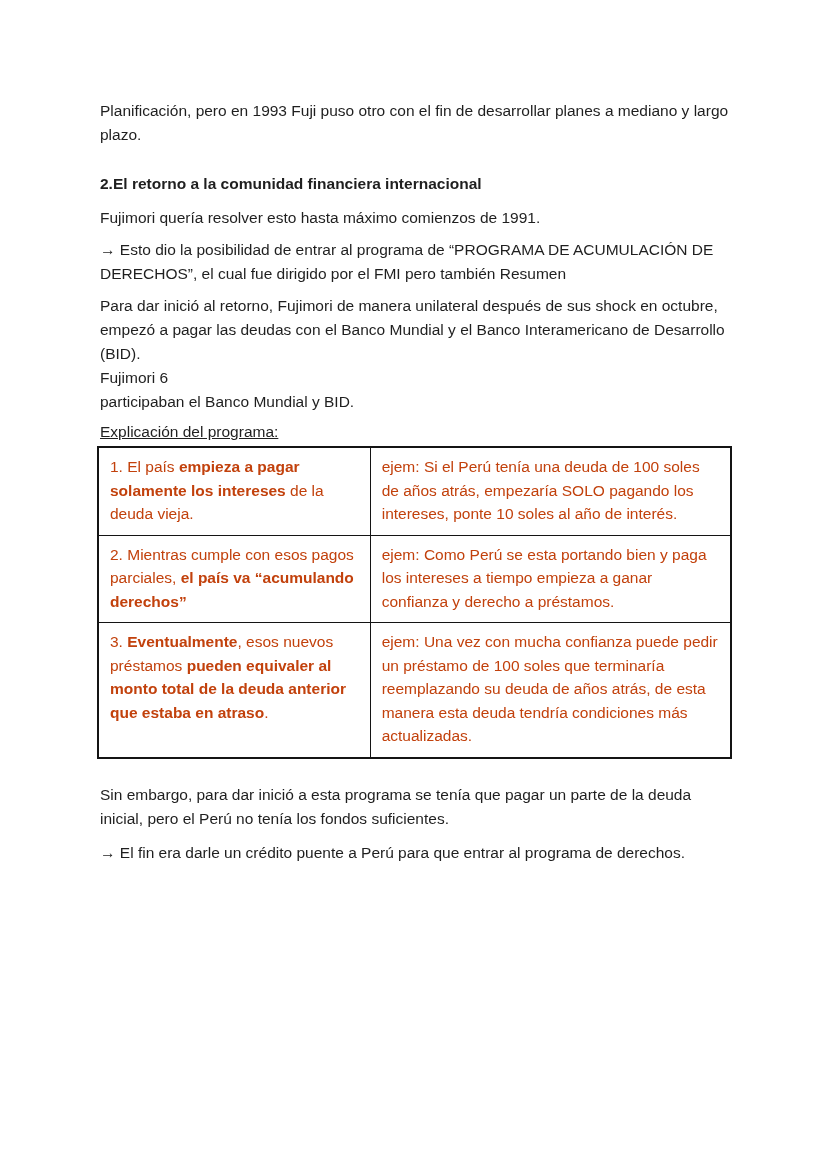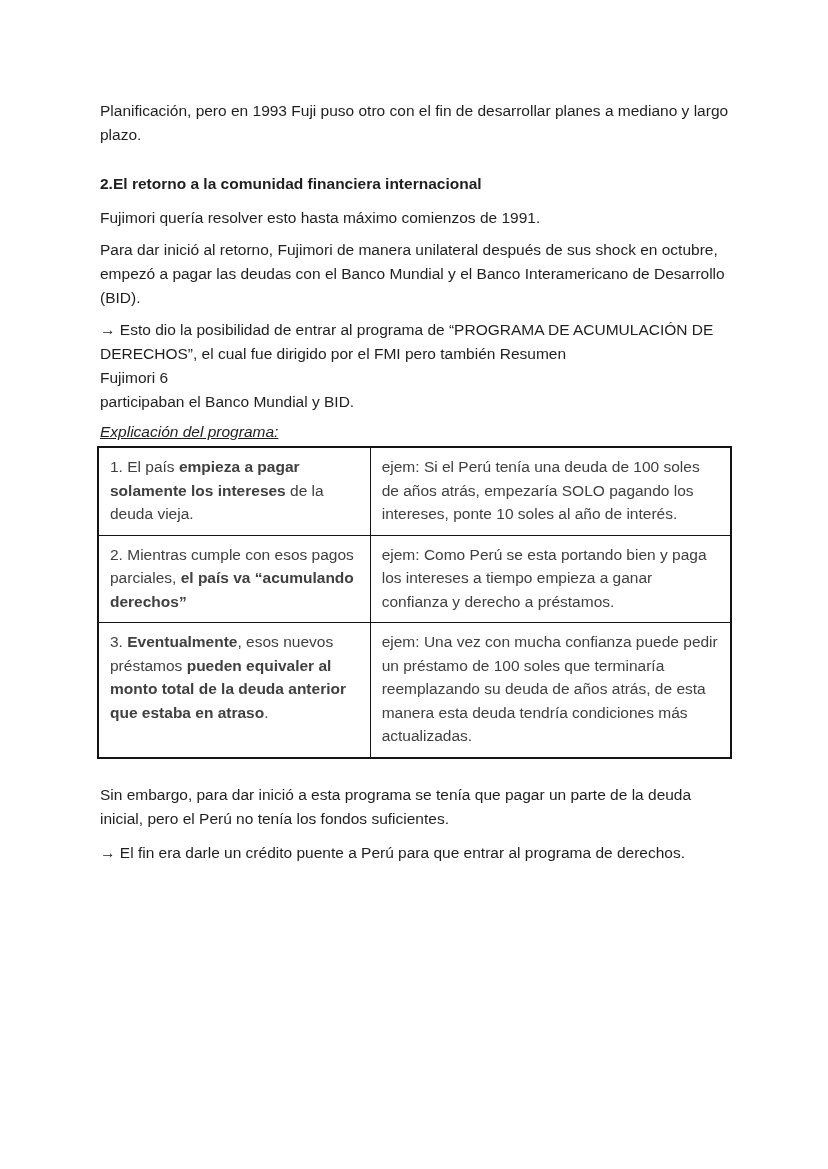--- a/index.html
+++ b/index.html
@@ -14,36 +14,36 @@
     min-height: 1169px;
     padding: 99px 98px 56px 100px;
     font-family: "Liberation Sans", sans-serif;
     font-size: 15.5px;
     line-height: 24px;
     color: #1f1f1f;
     background: #ffffff;
   }
   p { margin: 0; }
   .heading { font-weight: 700; margin-top: 25px; }
-  .mt-6  { margin-top: 6px; font-style: italic; }
+  .mt-6  { margin-top: 6px; }
   .mt-8  { margin-top: 8px; }
   .mt-10 { margin-top: 10px; }
   .mt-22 { margin-top: 22px; }
   .mt-30 { margin-top: 24px; }
   .mt-38 { margin-top: 38px; }
   .mt-48 { }
   .underline { text-decoration: underline; }
   table.program {
     border-collapse: collapse;
     width: calc(100% + 5px);
     margin: 2px 0 16px -3px;
     border: 2px solid #141414;
     font-size: 15.5px;
     line-height: 23.5px;
-    color: #404040;
+    color: #c2410c;
   }
   table.program td {
     border: 1.5px solid #141414;
     padding: 7px 12px 9px 11px;
     vertical-align: top;
   }
   table.program td.left-col { width: 43%; }
   strong { font-weight: 700; }
 </style>
 </head>
@@ -51,23 +51,23 @@
 
 <div class="page">
 
   <p>Planificación, pero en 1993 Fuji puso otro con el fin de desarrollar planes a mediano y largo plazo.</p>
 
   <p class="heading">2.El retorno a la comunidad financiera internacional</p>
 
 
   <p class="mt-10">Fujimori quería resolver esto hasta máximo comienzos de 1991.</p>
 
+  <p class="mt-8">→ Esto dio la posibilidad de entrar al programa de “PROGRAMA DE ACUMULACIÓN DE DERECHOS”, el cual fue dirigido por el FMI pero también Resumen</p>
+
   <p class="mt-8">Para dar inició al retorno, Fujimori de manera unilateral después de sus shock en octubre, empezó a pagar las deudas con el Banco Mundial y el Banco Interamericano de Desarrollo (BID).</p>
-
-  <p class="mt-8">→ Esto dio la posibilidad de entrar al programa de “PROGRAMA DE ACUMULACIÓN DE DERECHOS”, el cual fue dirigido por el FMI pero también Resumen</p>
 
   <p class="mt-48">Fujimori 6</p>
 
   <p class="mt-48">participaban el Banco Mundial y BID.</p>
 
   <p class="mt-6 underline">Explicación del programa:</p>
 
   <table class="program">
     <tbody>
       <tr>

